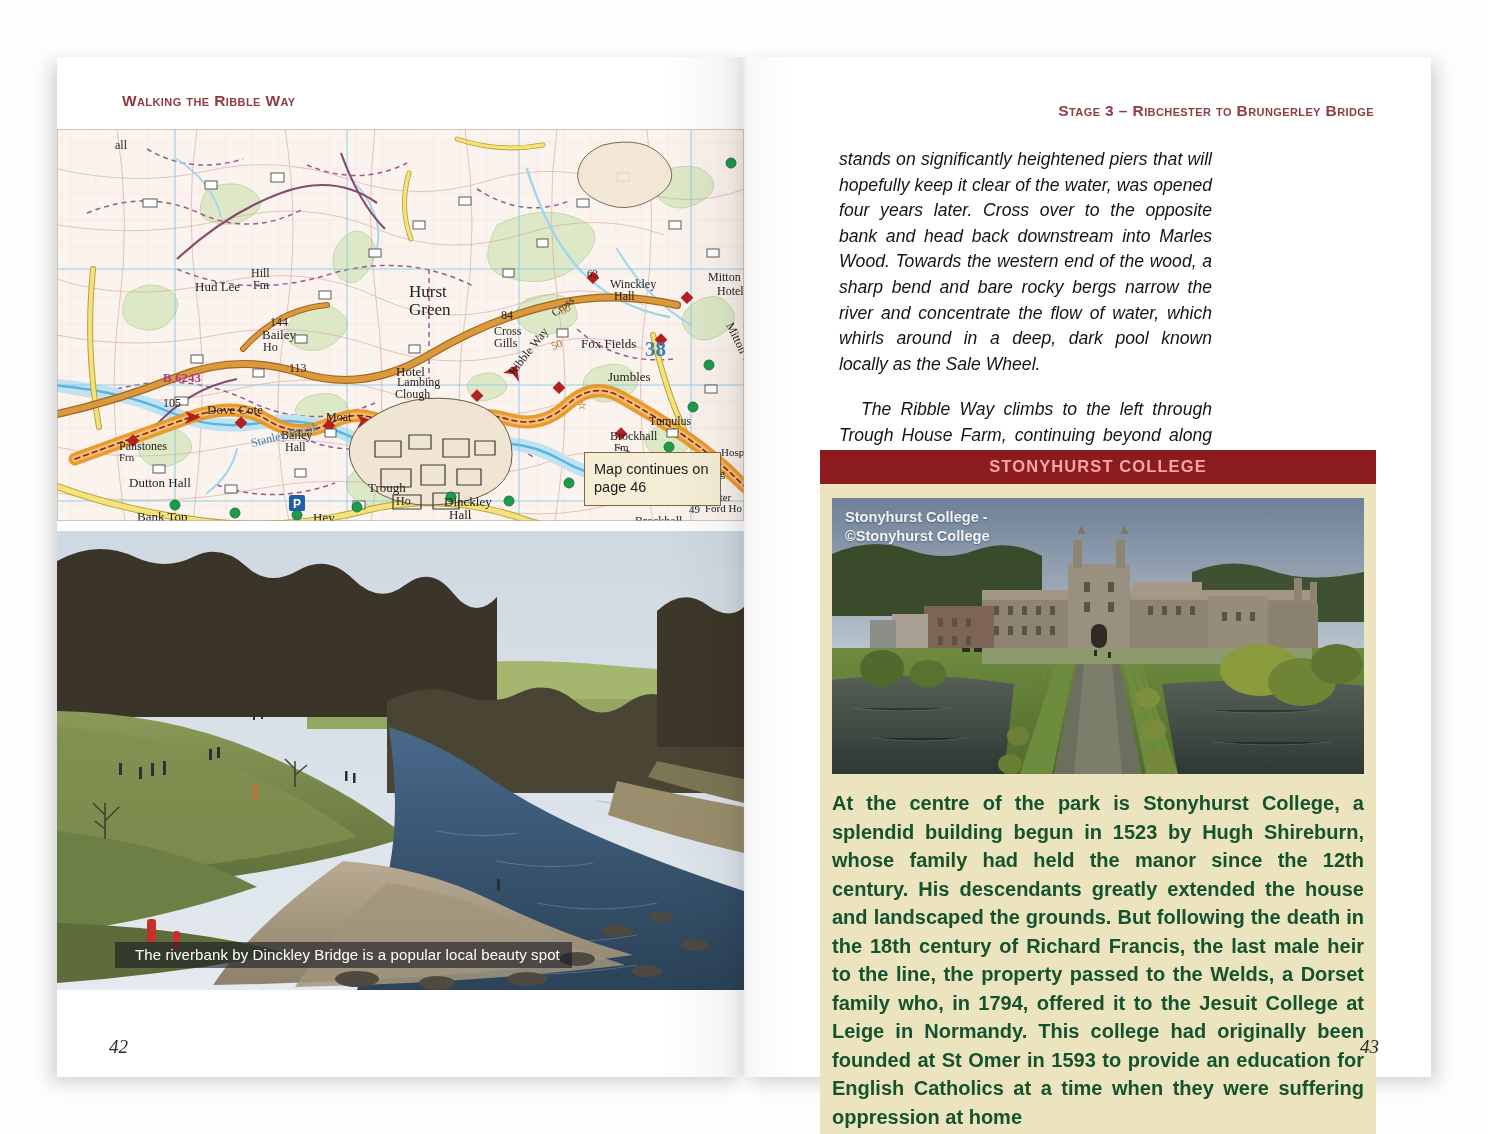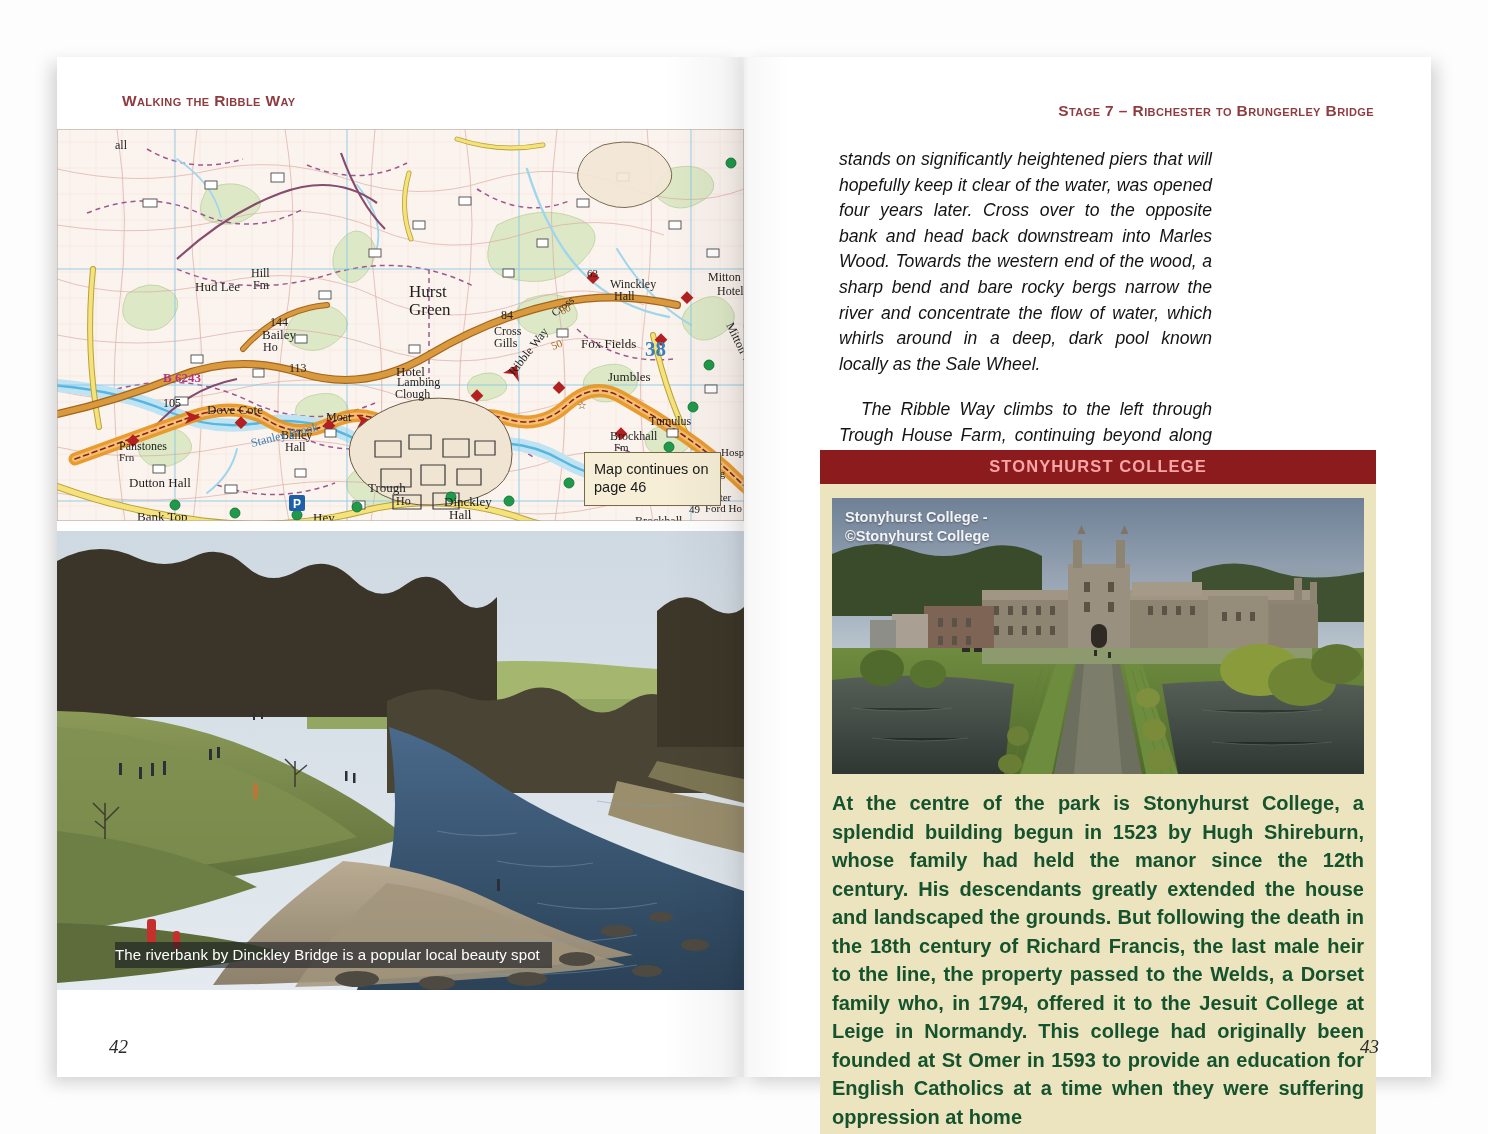--- a/index.html
+++ b/index.html
@@ -40,21 +40,21 @@
   .mapbox{position:absolute;left:0;top:72px;width:687px;height:392px;
     overflow:hidden;background:#f3efe6;}
   .photo-river{position:absolute;left:0;top:474px;width:687px;height:459px;overflow:hidden;background:#2c3e50;}
 
   .mapnote{position:absolute;right:23px;bottom:15px;width:117px;
     background:#f6eed6;border:1px solid #7a6a44;
     padding:7px 9px 8px 9px;font-size:14.5px;line-height:1.28;color:#1a1a1a;}
 
   .photocap{position:absolute;left:58px;bottom:22px;
     background:rgba(25,28,36,.62);color:#fff;font-size:15px;
-    padding:4px 12px 5px 0;letter-spacing:.1px;white-space:nowrap;}
+    padding:4px 12px 5px 20px;letter-spacing:.1px;white-space:nowrap;}
 
   
   .col{position:absolute;left:782px;top:78px;width:373px;}
   .col p{margin:12px 0 0 0;font-size:17.6px;line-height:1.455;color:#141414;
     text-align:justify;text-justify:inter-word;font-style:italic;}
   .col p.p2{margin-top:20px;text-indent:22px;}
   .tri{color:#9b2f2f;font-size:13px;vertical-align:2px;}
 
   .sidenote{position:absolute;left:1158px;top:195px;width:160px;
     border-left:1.4px solid #9b4b4b;padding-left:14px;
@@ -485,21 +485,21 @@
       </div>
     </div>
 
     <div class="folio l">
       <span>42</span>
     </div>
   </div>
 
   <div class="page right">
     <div class="runhead r">
-      <span style="font-variant:small-caps">Stage 7 – Ribchester to Brungerley Bridge</span>
+      <span style="font-variant:small-caps">Stage 3 – Ribchester to Brungerley Bridge</span>
     </div>
   </div>
 
   <div class="gutter"></div>
 
   <div class="col">
     <p>stands on significantly heightened piers that will hopefully keep it clear of the water, was opened four years later. Cross over to the opposite bank and head back downstream into Marles Wood. Towards the western end of the wood, a sharp bend and bare rocky bergs narrow the river and concentrate the flow of water, which whirls around in a deep, dark pool known locally as the Sale Wheel.</p>
     <p class="p2"><span>The Ribble Way climbs to the left through Trough House Farm, continuing beyond along its access track for ¾ mile (1.2km) to emerge beside the Shireburn Arms at Hurst Green. </span><span class="tri">▶</span> <span>The village lies at the edge of Stonyhurst Park, the one-time seat of the Shireburn family.</span></p>
   </div>
 

